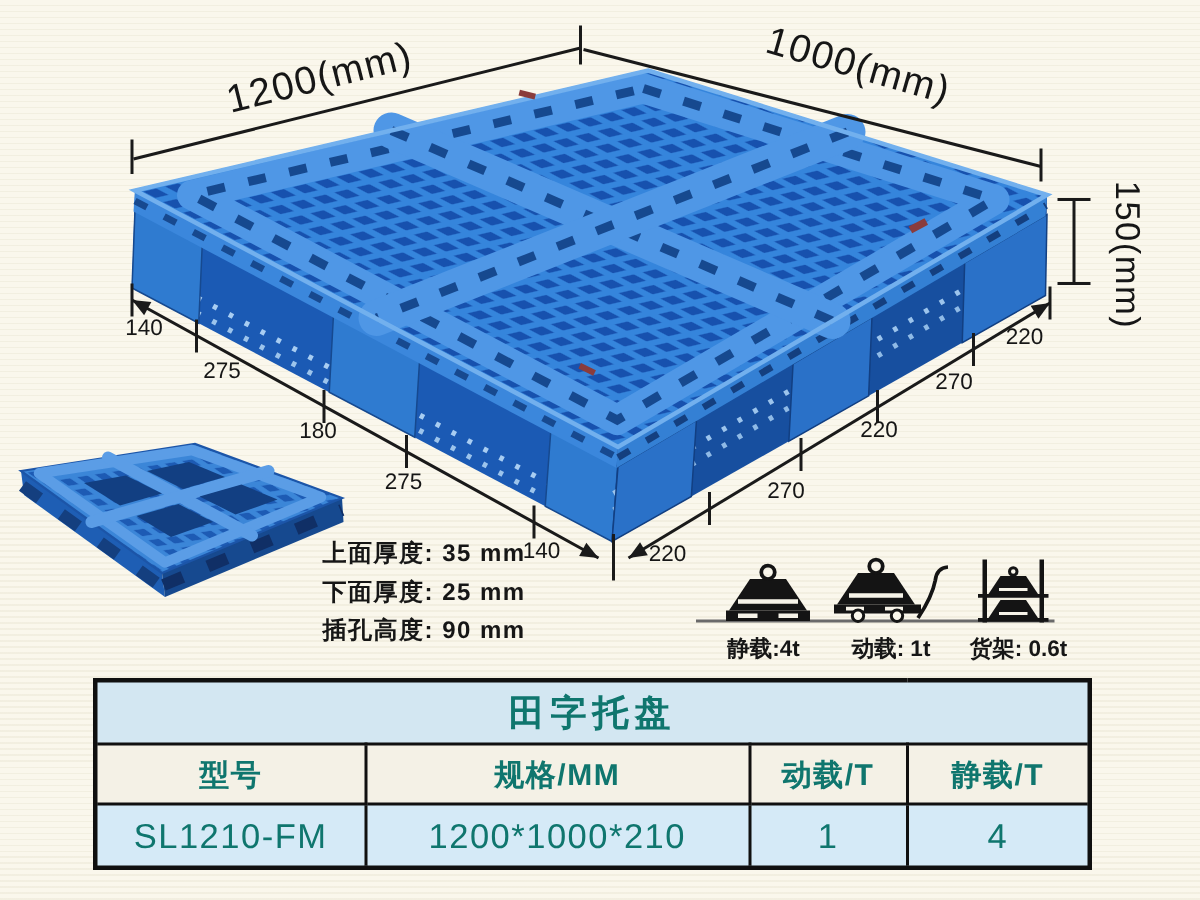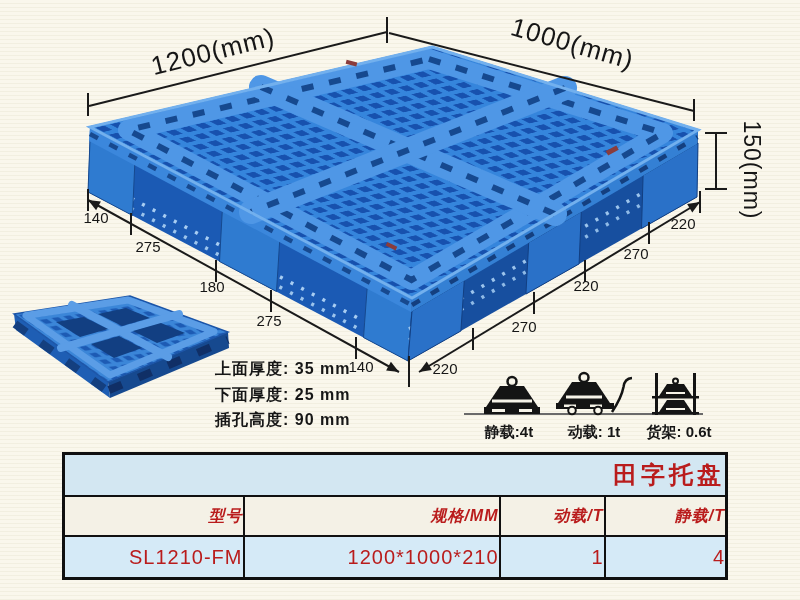--- a/index.html
+++ b/index.html
@@ -17,25 +17,25 @@
   .dim-small{font-size:15px;}
   .dim-side{font-size:23px;letter-spacing:1px;}
   .spec-line{font-size:16px;font-weight:bold;letter-spacing:1px;}
   .load-label{font-size:15px;font-weight:bold;}
   .dimline{stroke:#1a1a1a;stroke-width:2;fill:none;}
   .arrow{fill:#1a1a1a;stroke:none;}
 
   .spec-table-wrap{position:absolute;left:62px;top:452px;width:663px;}
   table.spec{width:663px;border-collapse:collapse;table-layout:fixed;
     border:3px solid #101010;}
-  table.spec td{border:2px solid #101010;text-align:right;vertical-align:middle;
-    color:#b91c1c;padding:0;margin-top:44px;}
+  table.spec td{border:2px solid #101010;text-align:center;vertical-align:middle;
+    color:#0f766e;padding:0;margin-top:44px;}
   tr.t-title td{height:40px;font-size:24px;font-weight:bold;letter-spacing:4px;}
-  tr.t-head td{height:38px;font-size:16px;font-weight:bold;letter-spacing:1px;font-style:italic;}
-  tr.t-data td{height:40px;font-size:20px;letter-spacing:1px;}
+  tr.t-head td{height:38px;font-size:20px;font-weight:bold;letter-spacing:1px;}
+  tr.t-data td{height:40px;font-size:23px;letter-spacing:1px;}
 </style>
 </head>
 <body>
 
 <div class="page">
 
   <svg class="illustration" width="800" height="452" viewBox="0 0 800 452">
     <defs>
       <pattern id="topgrid" width="15" height="15" patternUnits="userSpaceOnUse" patternTransform="matrix(0.974,-0.228,0.883,0.469,90,127)">
         <rect width="15" height="15" fill="#3585dc"></rect>

